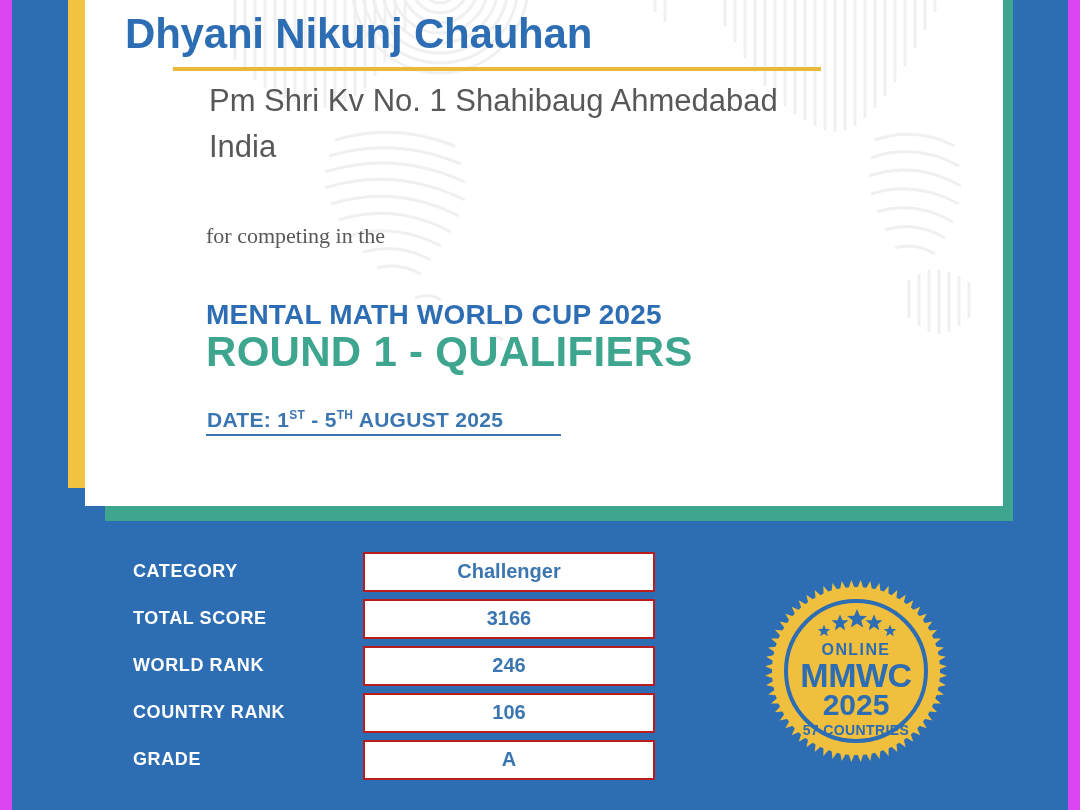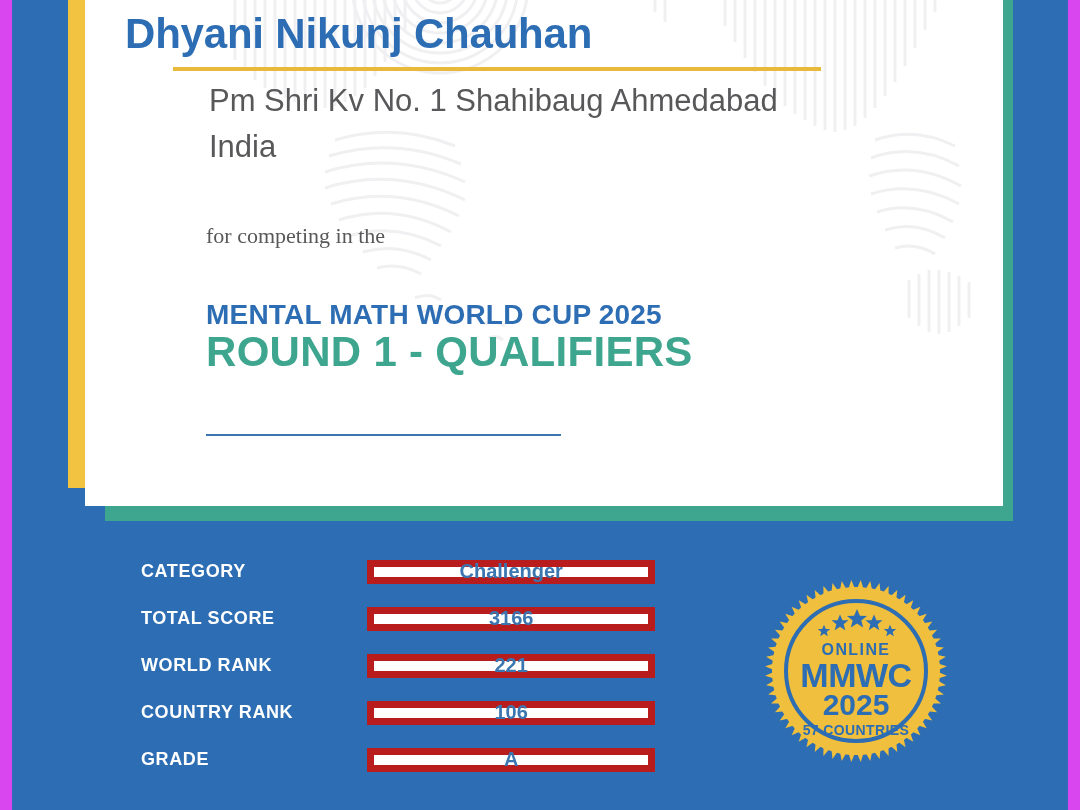--- a/index.html
+++ b/index.html
@@ -166,34 +166,33 @@
   #stats-table {
     position: absolute;
     left: 133px;
     top: 548px;
     width: 522px;
   }
   .stats-row {
     display: flex;
     align-items: center;
     height: 47px;
-    margin-left: 8px;
   }
   .stats-label {
     width: 230px;
     font-size: 18px;
     font-weight: bold;
     color: #ffffff;
     letter-spacing: 0.6px;
   }
   .stats-valuecell {
     width: 292px;
-    height: 24px;
+    height: 40px;
     background: #ffffff;
-    border: 7px solid #b91c1c;
+    border: 2px solid #b91c1c;
     box-sizing: border-box;
     display: flex;
     align-items: center;
     justify-content: center;
     font-size: 20px;
     font-weight: bold;
     color: #3b76b0;
   }
 
   
@@ -334,36 +333,37 @@
       <div>Pm Shri Kv No. 1 Shahibaug Ahmedabad</div>
       <div>India</div>
     </div>
 
     <div id="for-competing-line">for competing in the</div>
 
     <div id="event-title">MENTAL MATH WORLD CUP 2025</div>
 
     <div id="event-round">ROUND 1 - QUALIFIERS</div>
 
+    <div id="event-date"><span>DATE: 1</span><sup>ST</sup><span> - 5</span><sup>TH</sup><span> AUGUST 2025</span></div>
     <div id="date-underline"></div>
 
   </div>
 
   <div id="stats-table">
     <div class="stats-row">
       <div class="stats-label">CATEGORY</div>
       <div class="stats-valuecell">Challenger</div>
     </div>
     <div class="stats-row">
       <div class="stats-label">TOTAL SCORE</div>
       <div class="stats-valuecell">3166</div>
     </div>
     <div class="stats-row">
       <div class="stats-label">WORLD RANK</div>
-      <div class="stats-valuecell">221</div>
+      <div class="stats-valuecell">246</div>
     </div>
     <div class="stats-row">
       <div class="stats-label">COUNTRY RANK</div>
       <div class="stats-valuecell">106</div>
     </div>
     <div class="stats-row">
       <div class="stats-label">GRADE</div>
       <div class="stats-valuecell">A</div>
     </div>
   </div>

